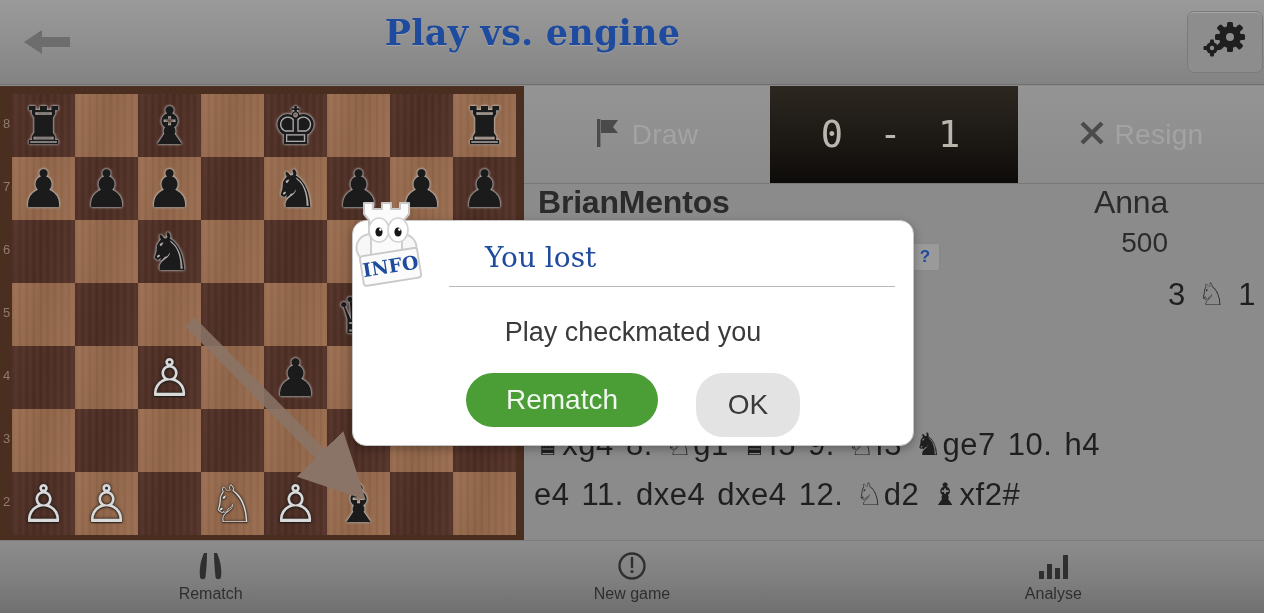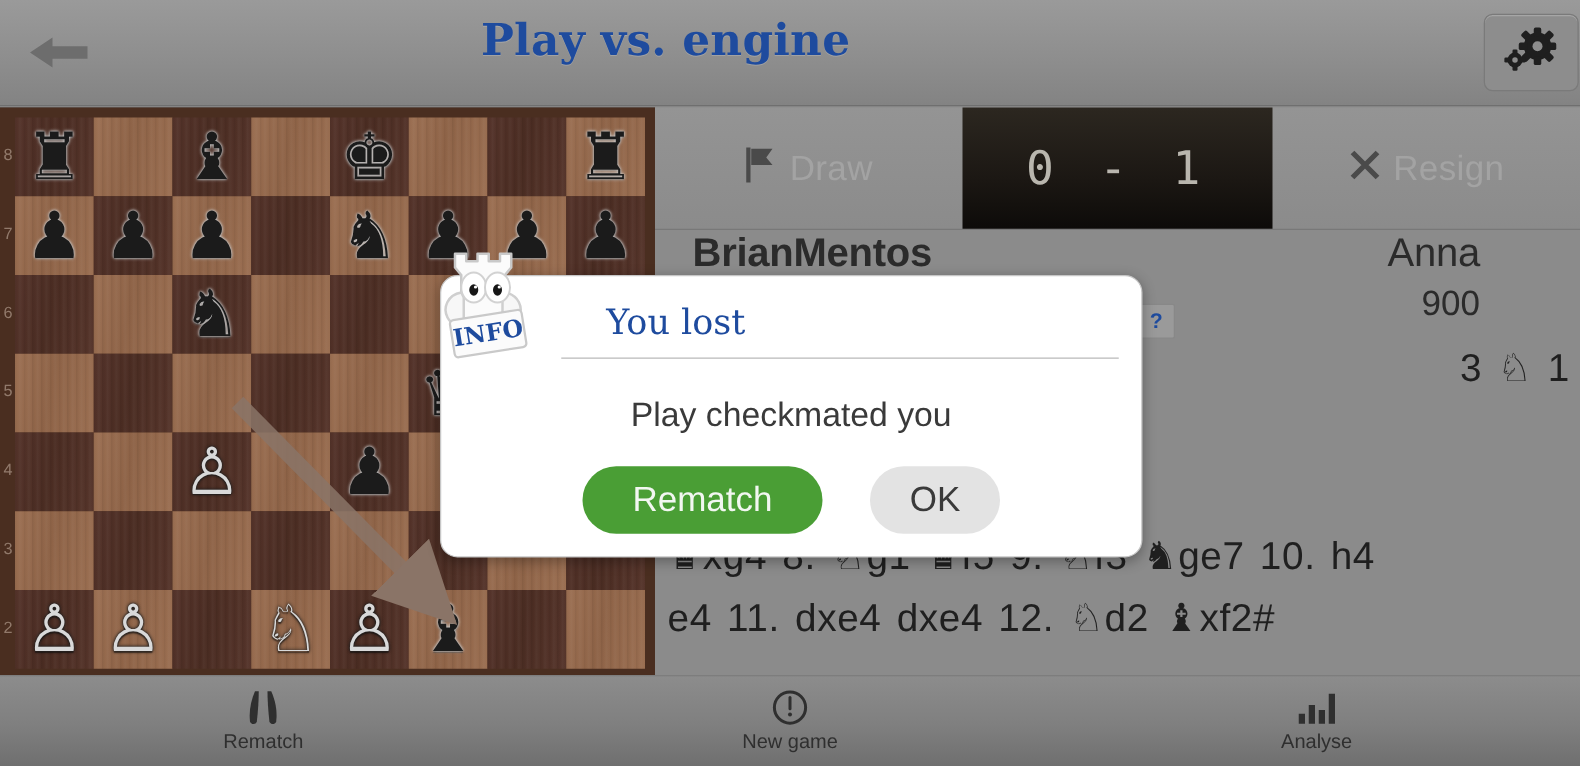--- a/index.html
+++ b/index.html
@@ -119,21 +119,21 @@
     position: absolute; left: 246px; top: 0; width: 248px; height: 97px;
     background: linear-gradient(180deg, #2c2720 0%, #1b1713 60%, #0d0b09 100%);
     display: flex; align-items: center; justify-content: center;
   }
   #score-text {
     font-family: "DejaVu Sans Mono", "Liberation Mono", monospace;
     font-size: 37px; font-weight: 300;
     color: #b9b6ae; letter-spacing: 7px;
   }
   #players {
-    position: absolute; left: 16px; top: 98px; width: 652px; height: 52px;
+    position: absolute; left: 0; top: 98px; width: 652px; height: 52px;
   }
   #player-left {
     position: absolute; left: 14px; top: 0;
     font-size: 32px; font-weight: bold; color: #2b2b2b;
     letter-spacing: -0.2px;
   }
   #player-right {
     position: absolute; right: 8px; top: 0;
     text-align: right;
   }
@@ -211,21 +211,21 @@
   }
   #rematch-dialog-btn {
     min-width: 192px; height: 54px;
     background: #4a9e35;
     border: none; border-radius: 27px;
     color: #f2f7f1; font-size: 28px;
     font-family: "Liberation Sans", sans-serif;
     cursor: pointer;
   }
   #ok-dialog-btn {
-    min-width: 104px; height: 54px;
+    min-width: 104px; height: 64px;
     background: #e3e3e3;
     border: none; border-radius: 27px;
     color: #3a3a3a; font-size: 28px;
     font-family: "Liberation Sans", sans-serif;
     cursor: pointer;
   }
   #info-mascot {
     position: absolute; left: -3px; top: -27px;
     width: 88px; height: 110px;
     z-index: 41;
@@ -402,21 +402,21 @@
           </svg>
         </span>
         <span class="act-label">Resign</span>
       </div>
     </div>
 
     <div id="players">
       <div id="player-left">BrianMentos</div>
       <div id="player-right">
         <div id="player-right-name">Anna</div>
-        <div id="player-right-rating">900</div>
+        <div id="player-right-rating">500</div>
       </div>
     </div>
   </div>
 
   <div id="help-badge">?</div>
 
   <div id="moves">
     <span class="ml" id="moves-line-1">3 ♘ 1</span>
     <span class="ml">3. ♘h3  ♛e6  4. ♘c3</span>
     <span class="ml">. ♘c5  ♝xc5  7. d3</span>

